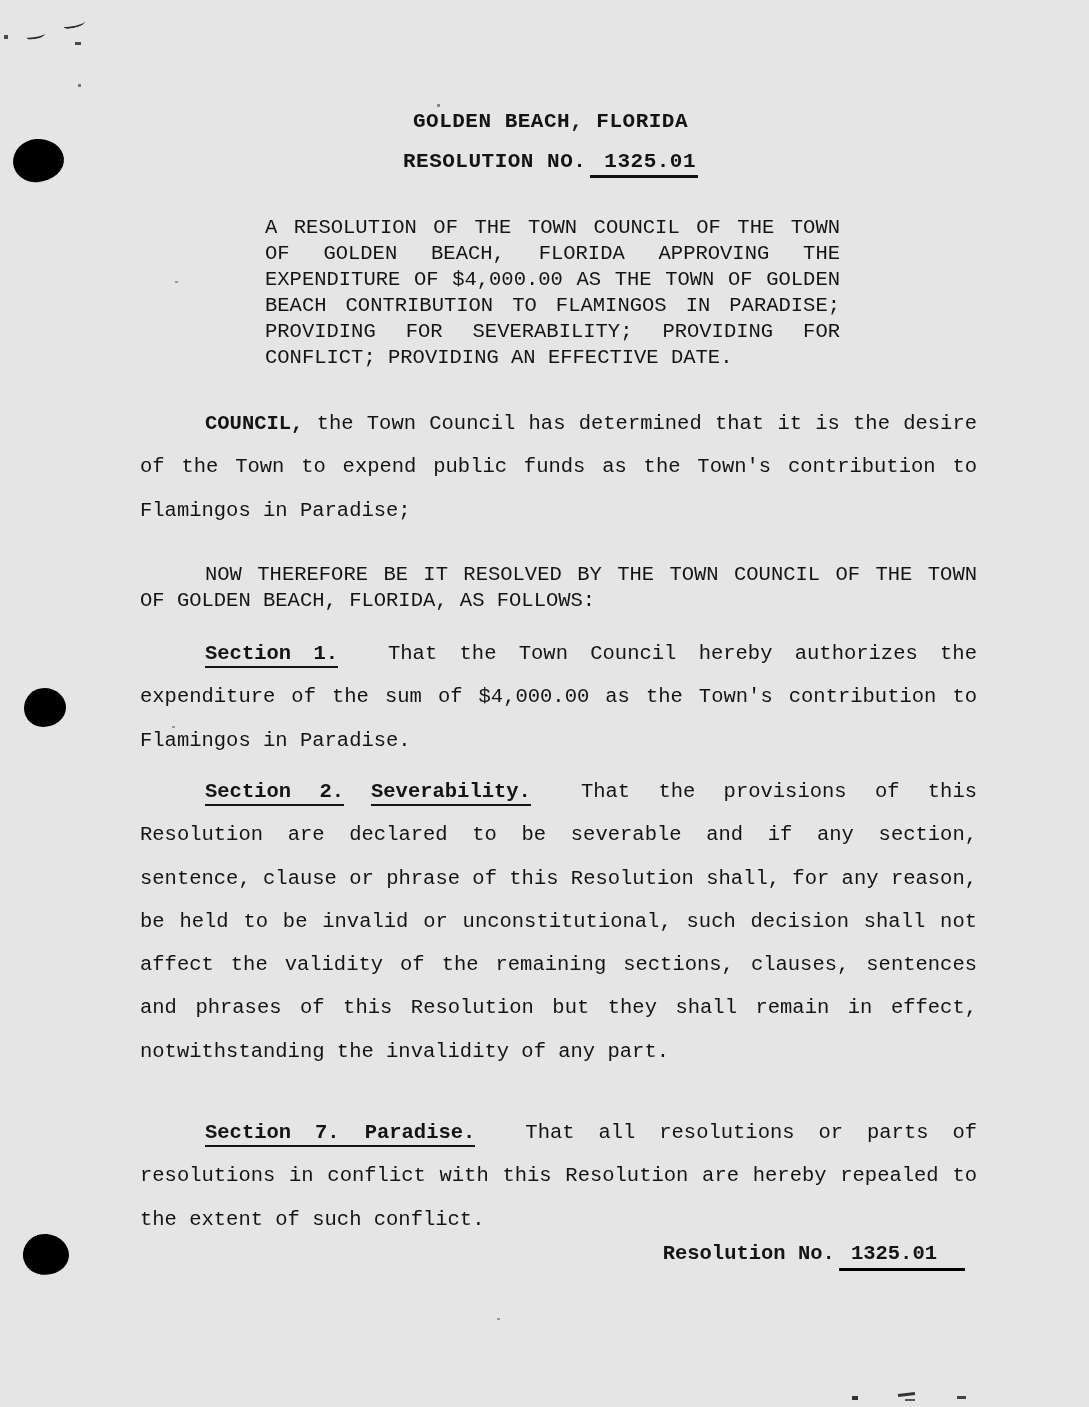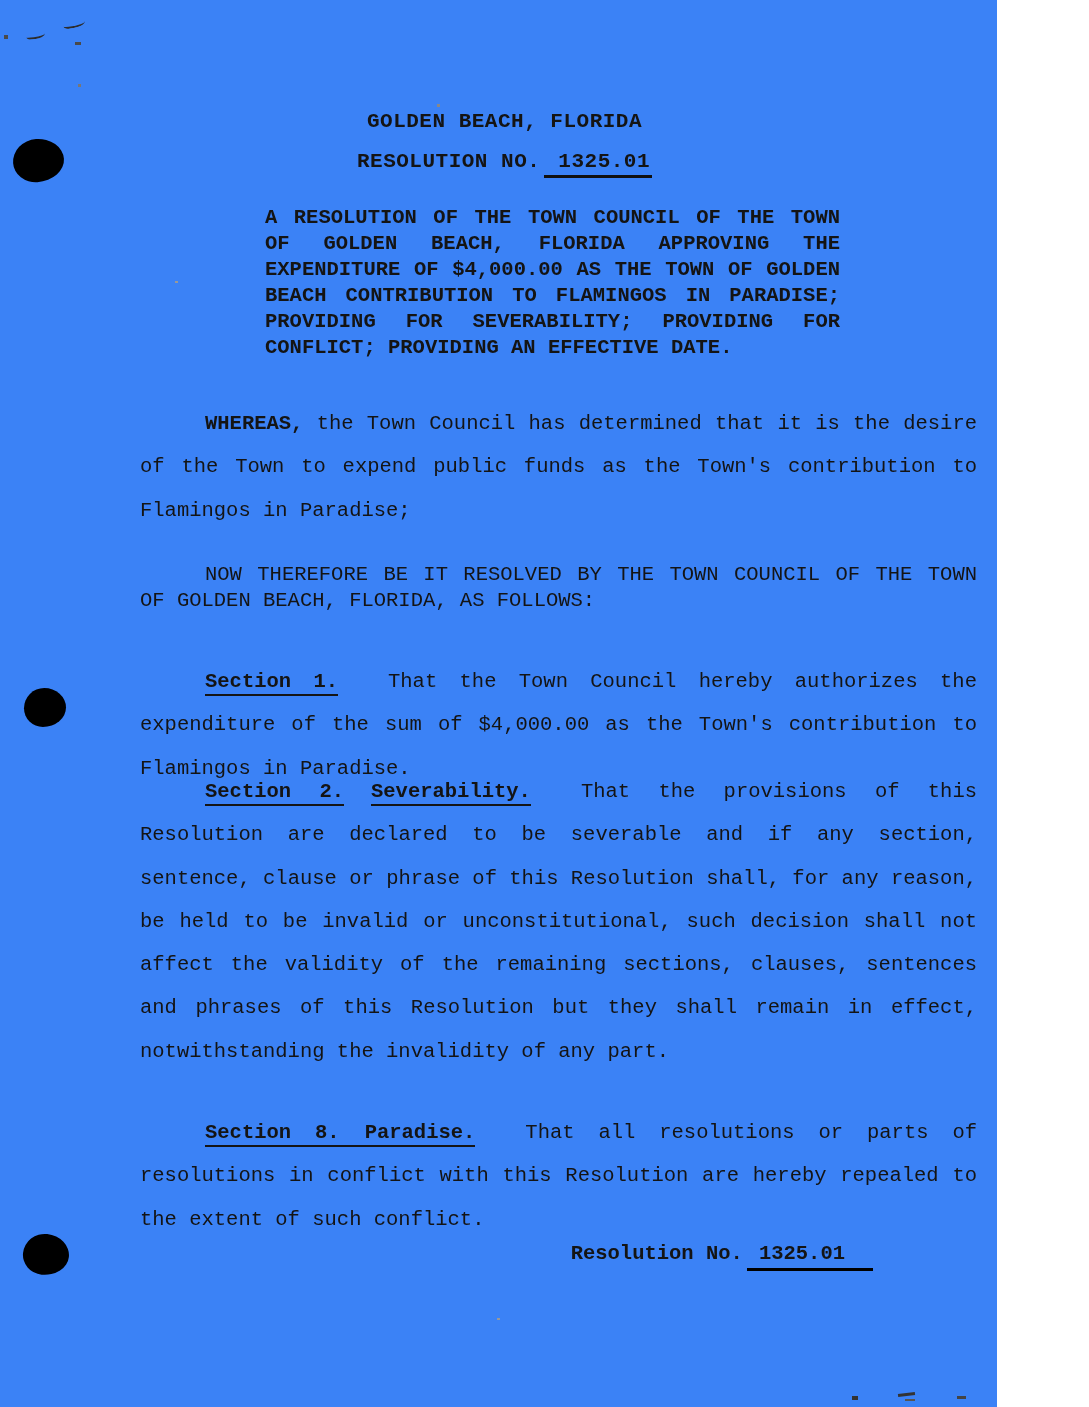--- a/index.html
+++ b/index.html
@@ -1,21 +1,21 @@
 <!DOCTYPE html>
 <html><head>
 <meta charset="utf-8">
 <style>
   * { margin: 0; padding: 0; box-sizing: border-box; }
   html, body { background: #fff; }
   .page {
     position: relative;
-    width: 997px;
+    width: 1089px;
     height: 1407px;
-    background: #3b82f6;
+    background: #e5e5e5;
     color: #141414;
     font-family: "Liberation Mono", "DejaVu Sans Mono", monospace;
     overflow: hidden;
   }
   .bold { font-weight: 700; }
 
   
   .title-block {
     position: absolute;
     top: 110px; left: 12px; right: 0;
@@ -28,39 +28,39 @@
   .num-underline {
     display: inline-block;
     border-bottom: 3px solid #101010;
     padding: 0 2px 2px 14px;
     margin-left: 4px;
   }
 
   
   .summary {
     position: absolute;
-    top: 205px; left: 265px; width: 575px;
+    top: 215px; left: 265px; width: 575px;
     font-size: 20.5px;
-    font-weight: 700;
+    font-weight: 400;
     line-height: 26px;
     text-align: justify;
   }
 
   
   .para {
     position: absolute;
     left: 140px; width: 837px;
     font-size: 20.5px;
     line-height: 43.3px;
     text-align: justify;
     text-indent: 65px;
   }
   .p-whereas   { top: 402px; }
   .p-resolved  { top: 562px; line-height: 25.5px; font-weight: 400; }
-  .p-section1  { top: 660px; }
+  .p-section1  { top: 632px; }
   .p-section2  { top: 770px; }
   .p-section3  { top: 1111px; }
 
   .ul {
     border-bottom: 2.5px solid #151515;
     padding-bottom: 1px;
   }
   .gap1 { display: inline-block; width: 27px; }
   .gap2 { display: inline-block; width: 50px; }
   .pad-gap { padding-right: 25px; }
@@ -123,27 +123,27 @@
 
   <div class="title-block">
     <div>GOLDEN BEACH, FLORIDA</div>
     <div class="title-line2">
       <span>RESOLUTION NO.</span><span class="num-underline">1325.01</span>
     </div>
   </div>
 
   <div class="summary">A RESOLUTION OF THE TOWN COUNCIL OF THE TOWN OF GOLDEN BEACH, FLORIDA APPROVING THE EXPENDITURE OF $4,000.00 AS THE TOWN OF GOLDEN BEACH CONTRIBUTION TO FLAMINGOS IN PARADISE; PROVIDING FOR SEVERABILITY; PROVIDING FOR CONFLICT; PROVIDING AN EFFECTIVE DATE.</div>
 
-  <div class="para p-whereas"><span class="bold">WHEREAS,</span><span> the Town Council has determined that it is the desire of the Town to expend public funds as the Town's contribution to Flamingos in Paradise;</span></div>
+  <div class="para p-whereas"><span class="bold">COUNCIL,</span><span> the Town Council has determined that it is the desire of the Town to expend public funds as the Town's contribution to Flamingos in Paradise;</span></div>
 
   <div class="para p-resolved">NOW THEREFORE BE IT RESOLVED BY THE TOWN COUNCIL OF THE TOWN OF GOLDEN BEACH, FLORIDA, AS FOLLOWS:</div>
 
   <div class="para p-section1"><span class="ul bold">Section 1.</span><span class="gap2"></span><span>That the Town Council hereby authorizes the expenditure of the sum of $4,000.00 as the Town's contribution to Flamingos in Paradise.</span></div>
 
   <div class="para p-section2"><span class="ul bold">Section 2.</span><span class="gap1"></span><span class="ul bold">Severability.</span><span class="gap2"></span><span>That the provisions of this Resolution are declared to be severable and if any section, sentence, clause or phrase of this Resolution shall, for any reason, be held to be invalid or unconstitutional, such decision shall not affect the validity of the remaining sections, clauses, sentences and phrases of this Resolution but they shall remain in effect, notwithstanding the invalidity of any part.</span></div>
 
-  <div class="para p-section3"><span class="ul"><span class="bold">Section 8.</span><span class="pad-gap"></span><span class="bold">Paradise.</span></span><span class="gap2"></span><span>That all resolutions or parts of resolutions in conflict with this Resolution are hereby repealed to the extent of such conflict.</span></div>
+  <div class="para p-section3"><span class="ul"><span class="bold">Section 7.</span><span class="pad-gap"></span><span class="bold">Paradise.</span></span><span class="gap2"></span><span>That all resolutions or parts of resolutions in conflict with this Resolution are hereby repealed to the extent of such conflict.</span></div>
 
   <div class="footer">
     <span>Resolution No.</span><span class="footer-underline">1325.01</span>
   </div>
 
 </div>
 
 </body></html>

